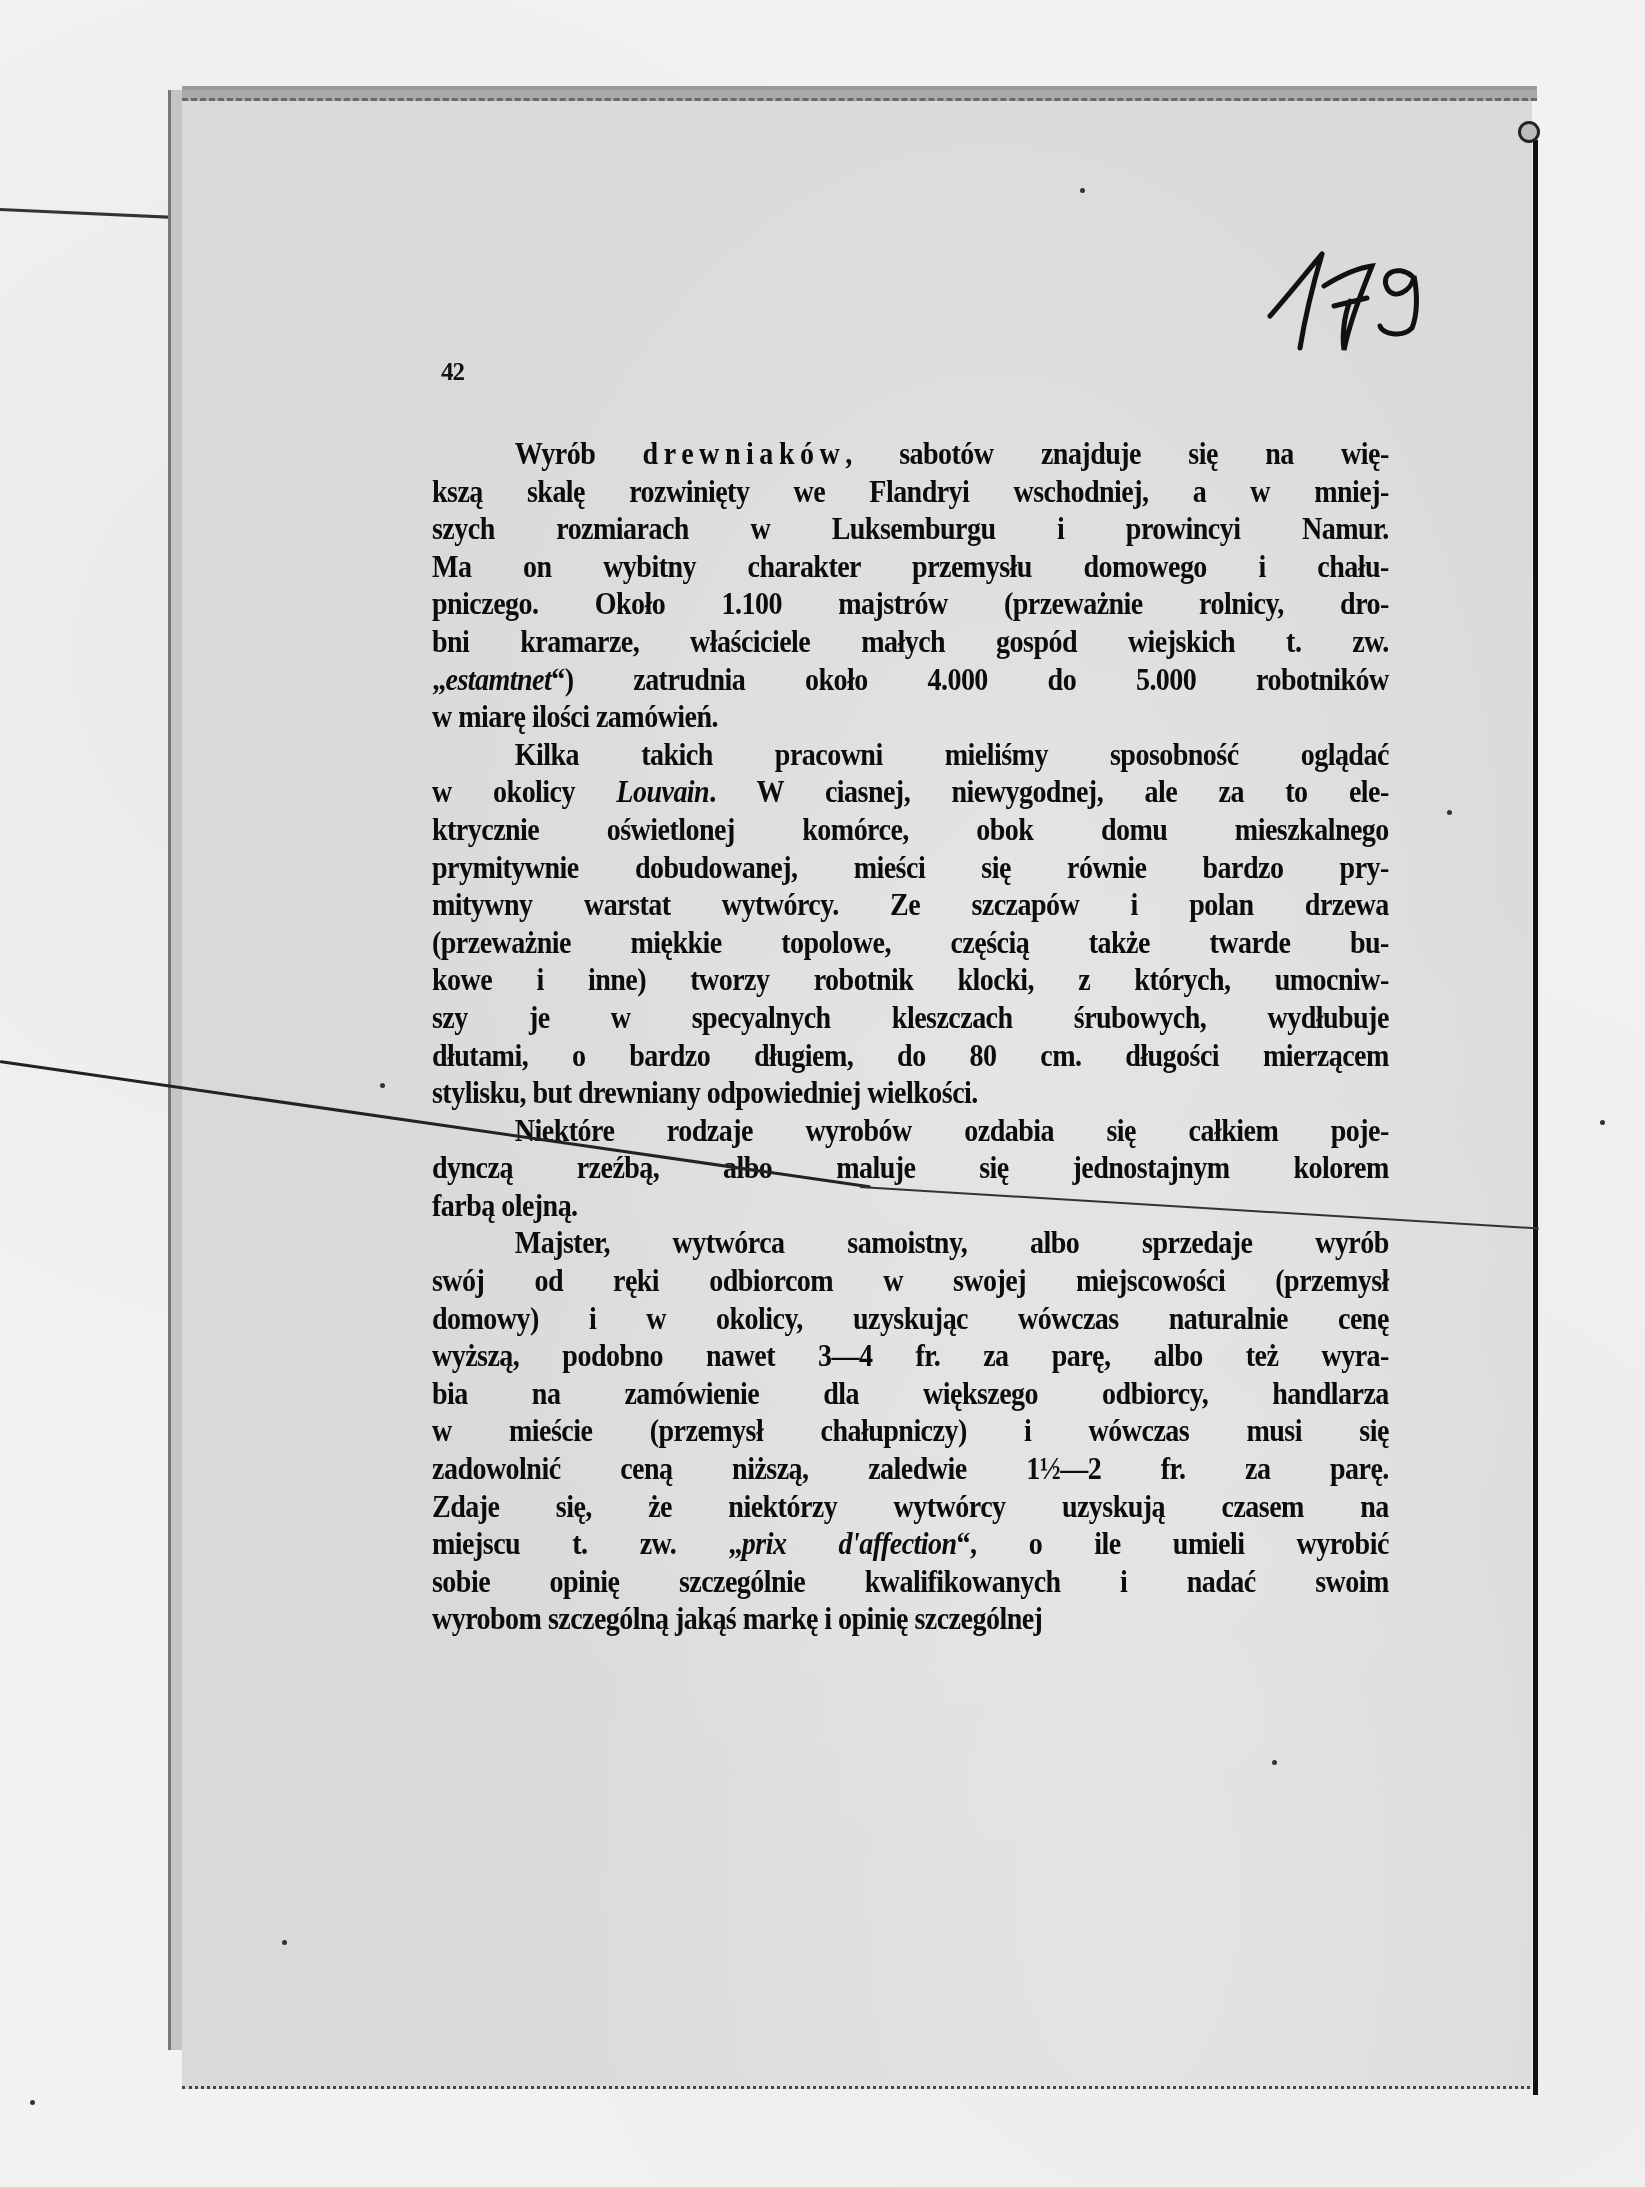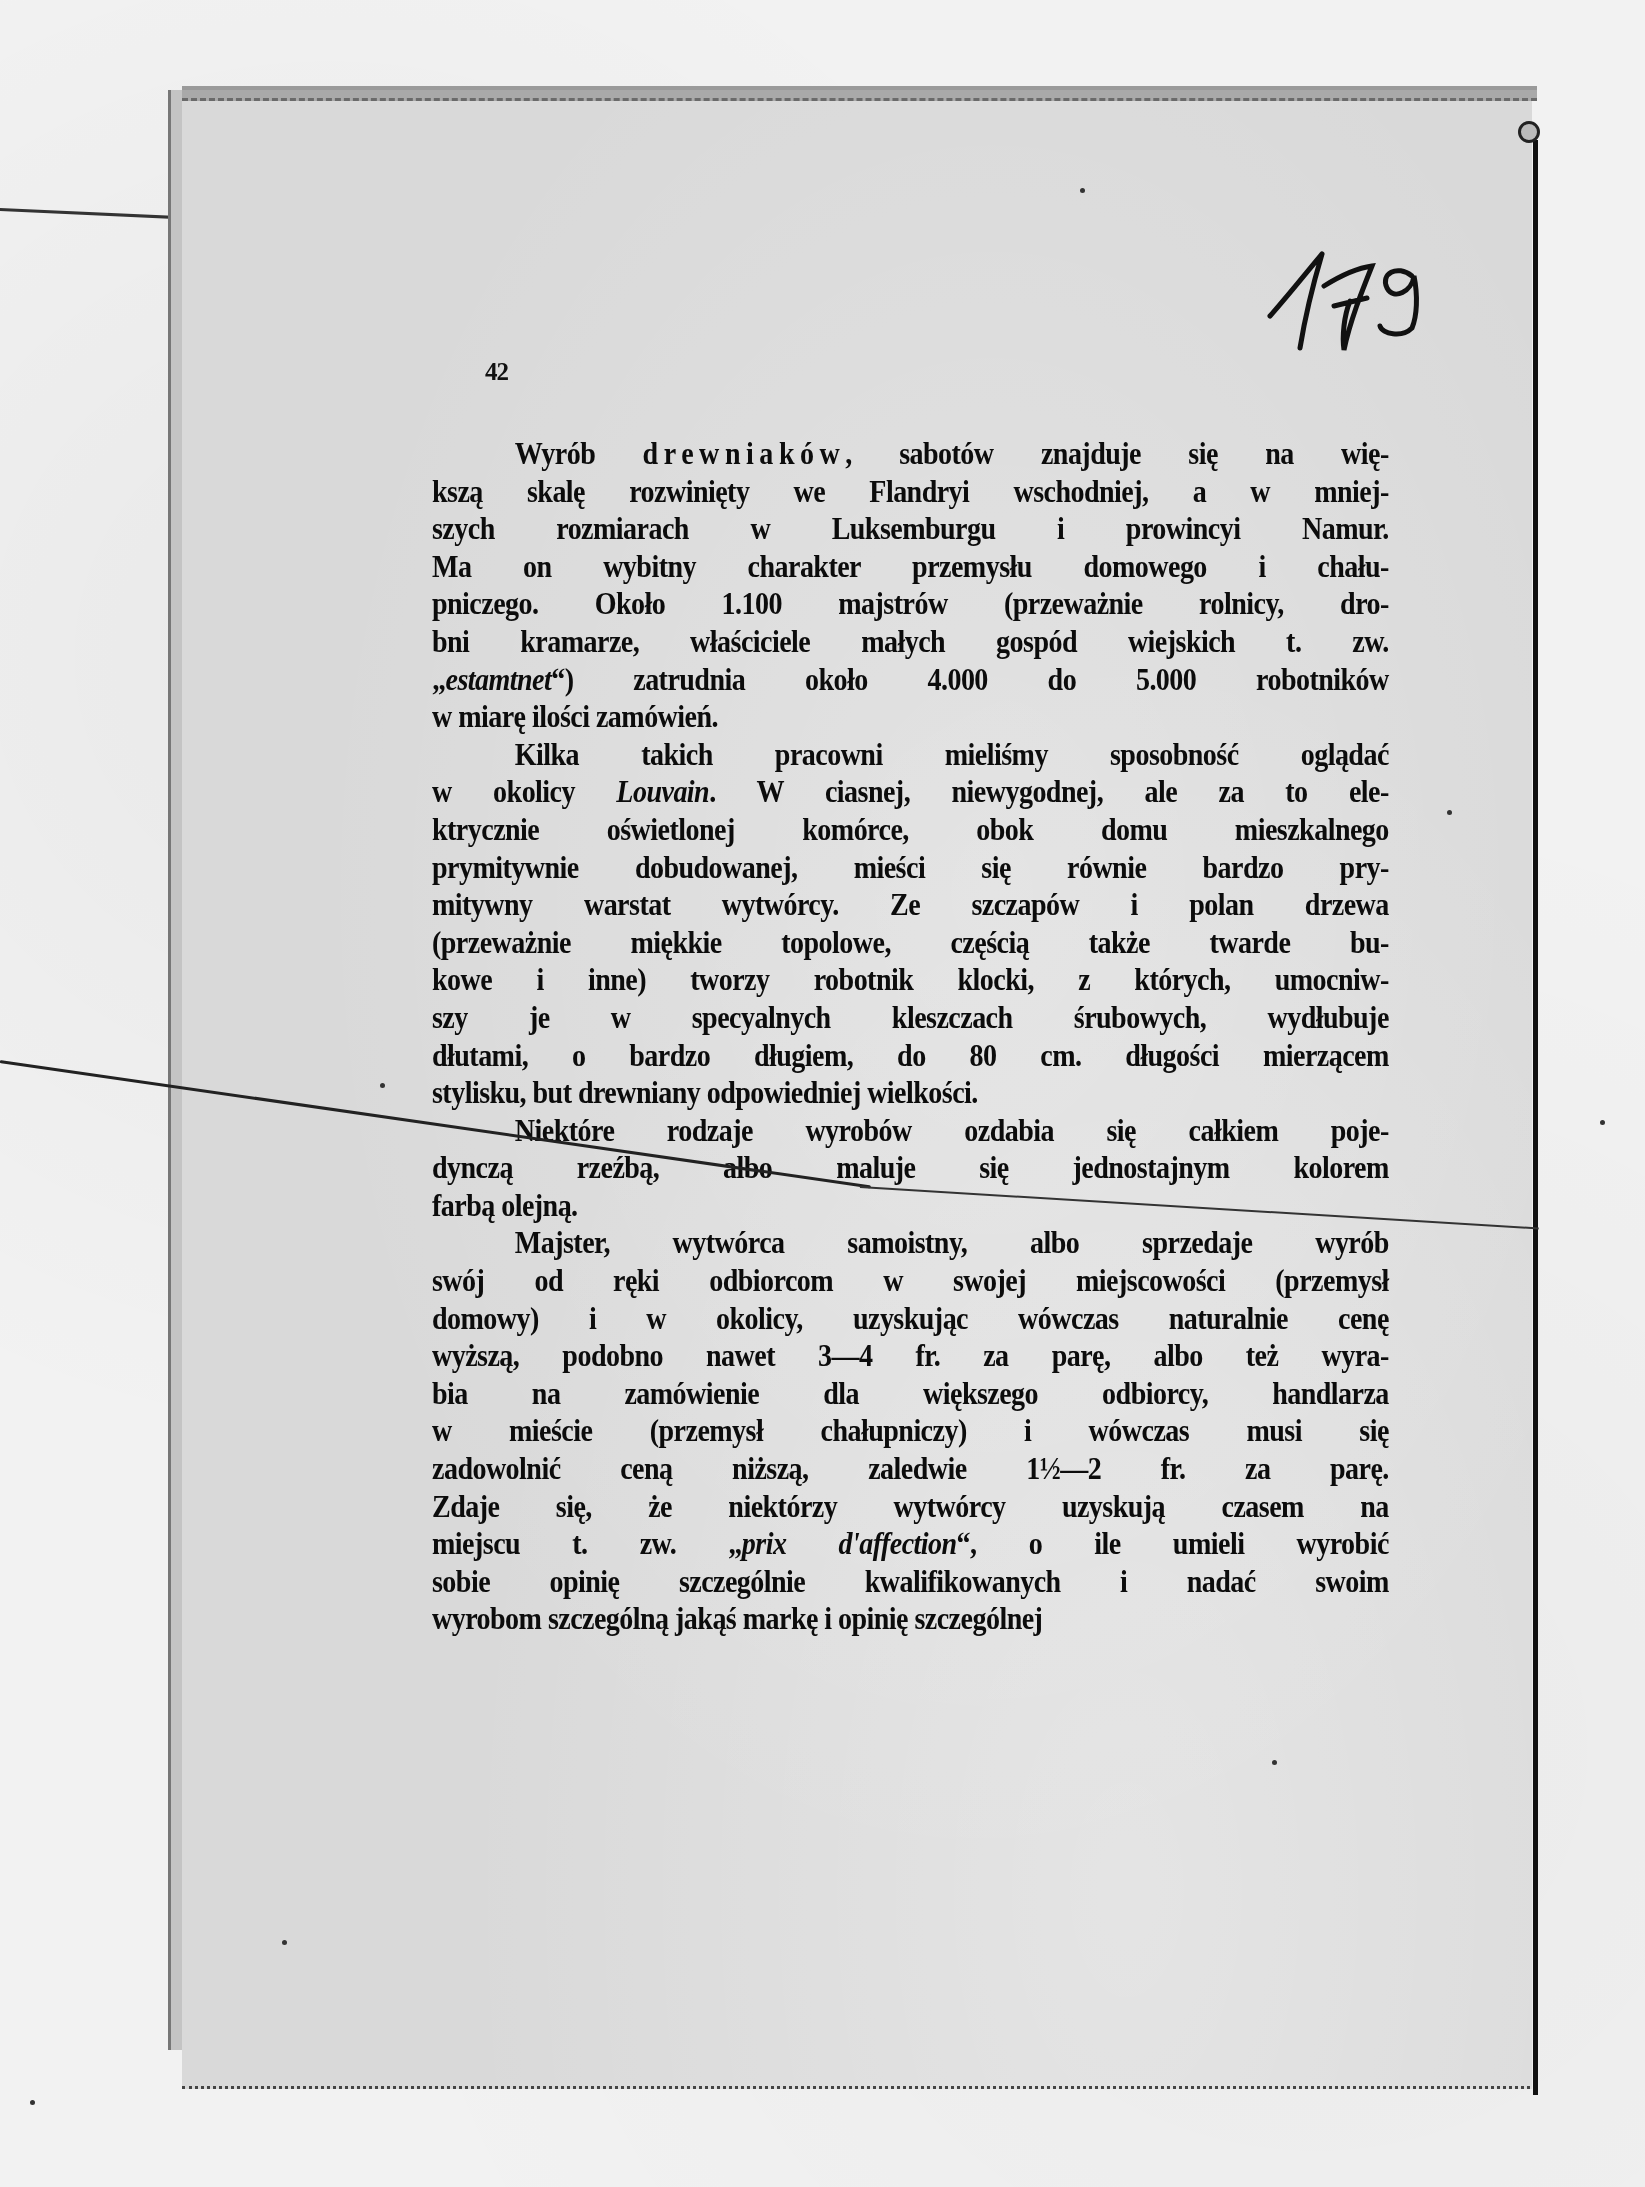--- a/index.html
+++ b/index.html
@@ -60,21 +60,20 @@
     transform-origin: 0 0; transform: rotate(3.5deg);
   }
   .top-left-scratch {
     position: absolute; left: 0; top: 208px; width: 340px; height: 3px;
     background: #333; transform-origin: 0 0; transform: rotate(2.6deg);
   }
   .page-number {
     position: absolute; left: 441px; top: 358px;
     font-size: 25px; font-weight: bold; color: #111;
     letter-spacing: -1px;
-    margin-left: 44px;
   }
   .handwritten {
     position: absolute; left: 1262px; top: 246px; width: 200px; height: 110px;
   }
   .handwritten svg { width: 100%; height: 100%; }
   .text-block {
     position: absolute; left: 432px; top: 436px; width: 956px;
     color: #0c0c0c;
     font-size: 30.5px; font-weight: bold;
     line-height: 37.6px;

